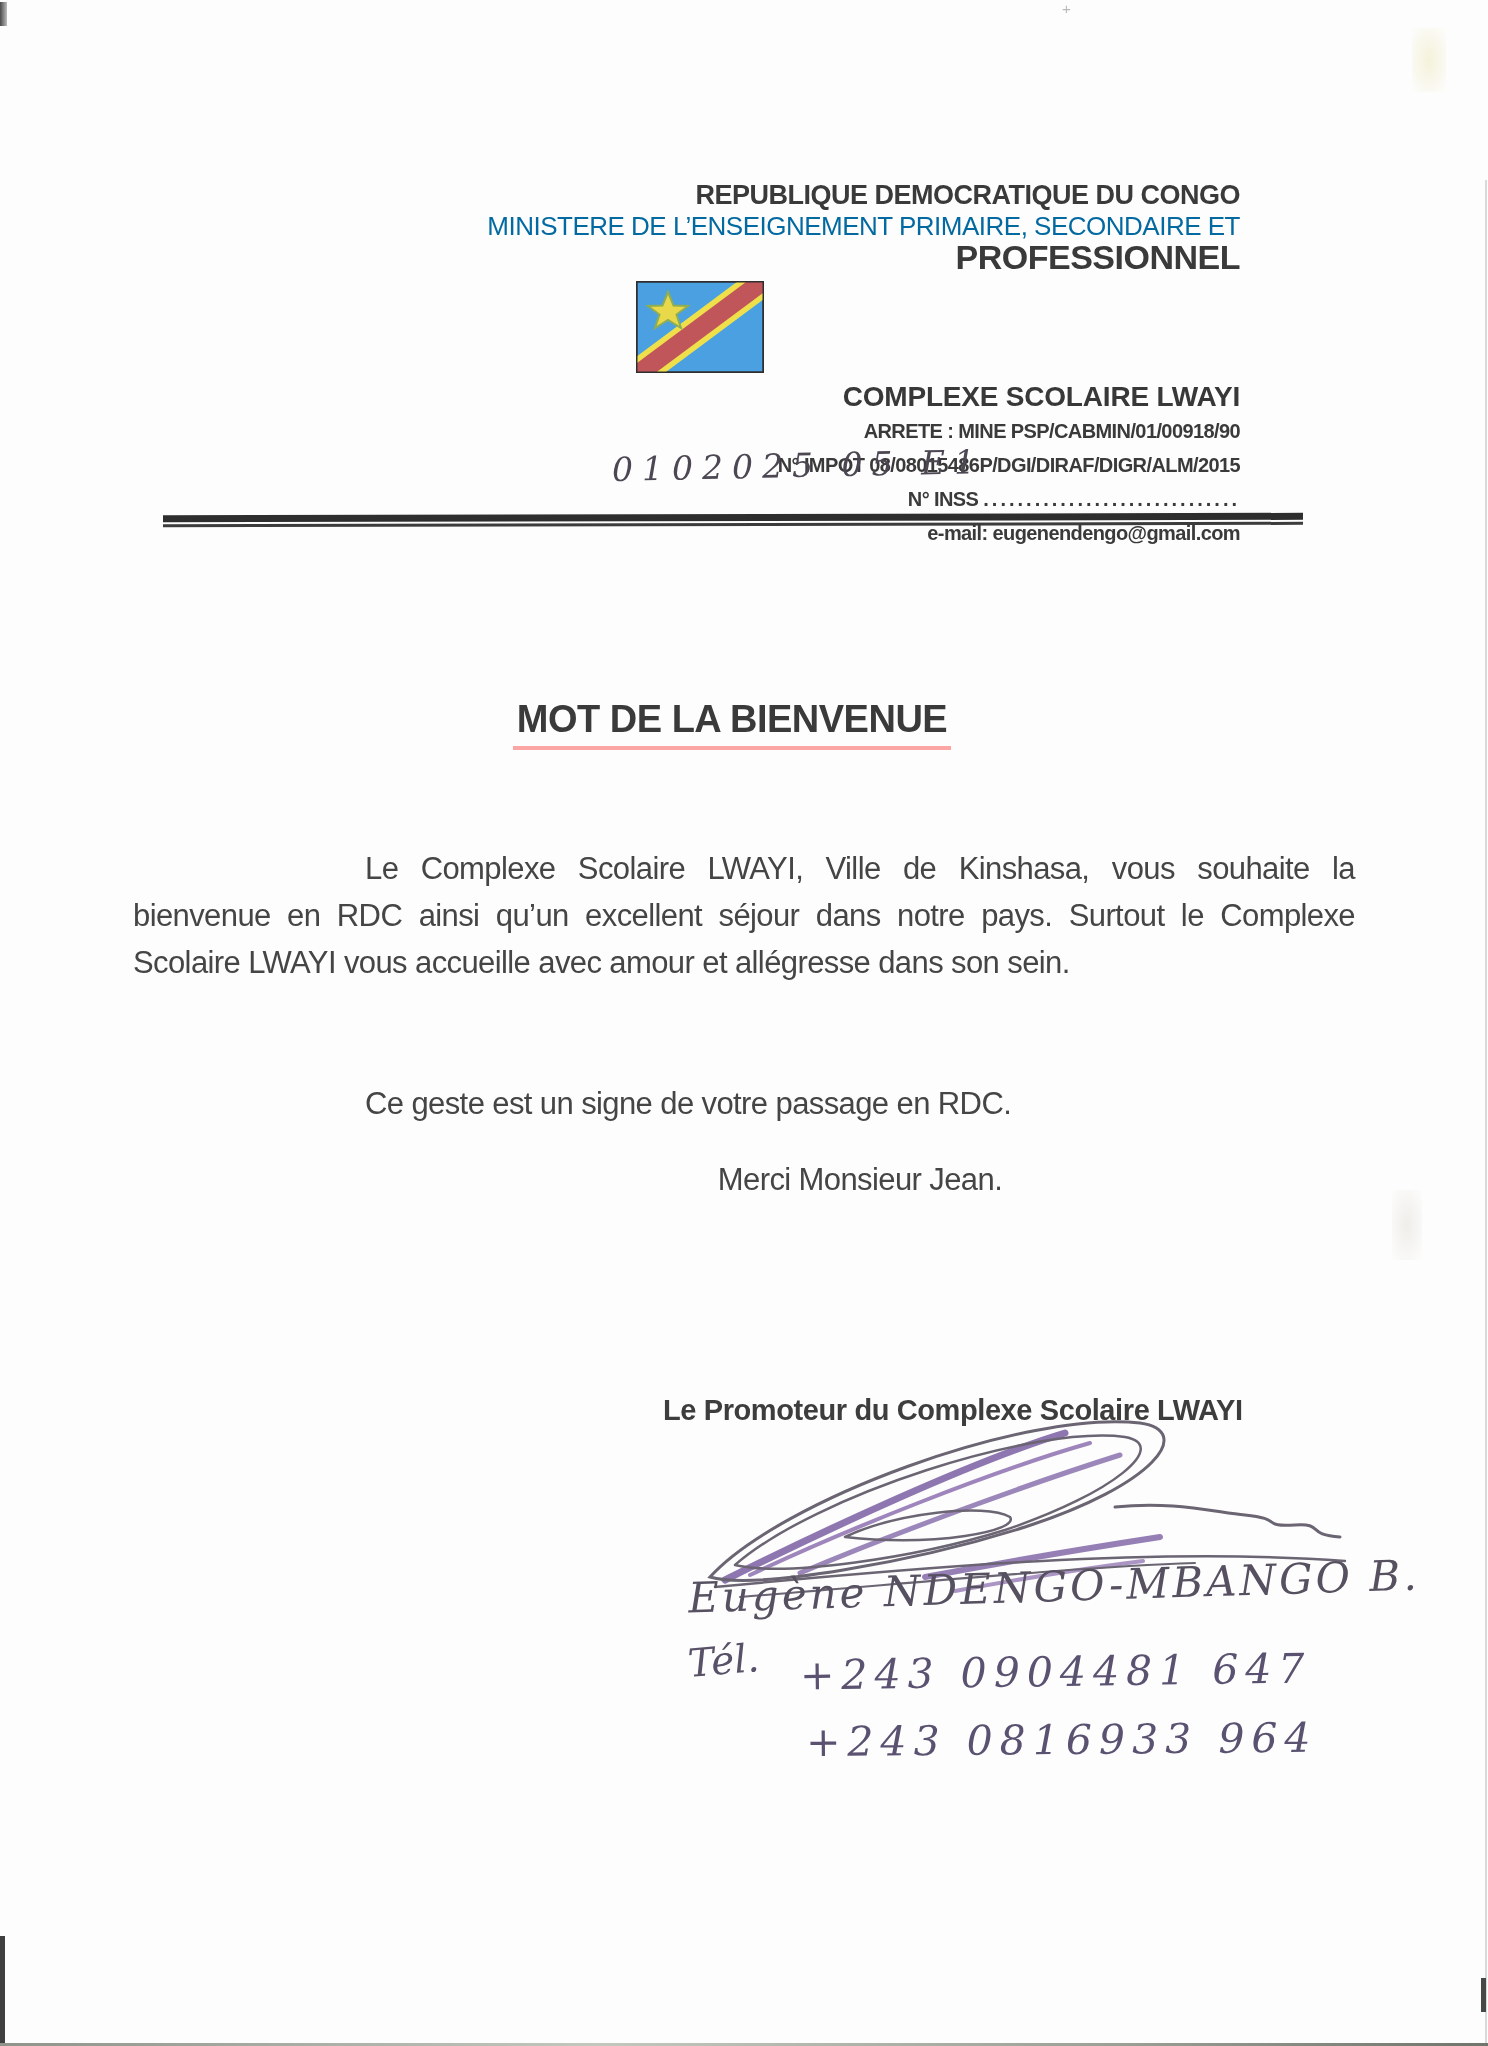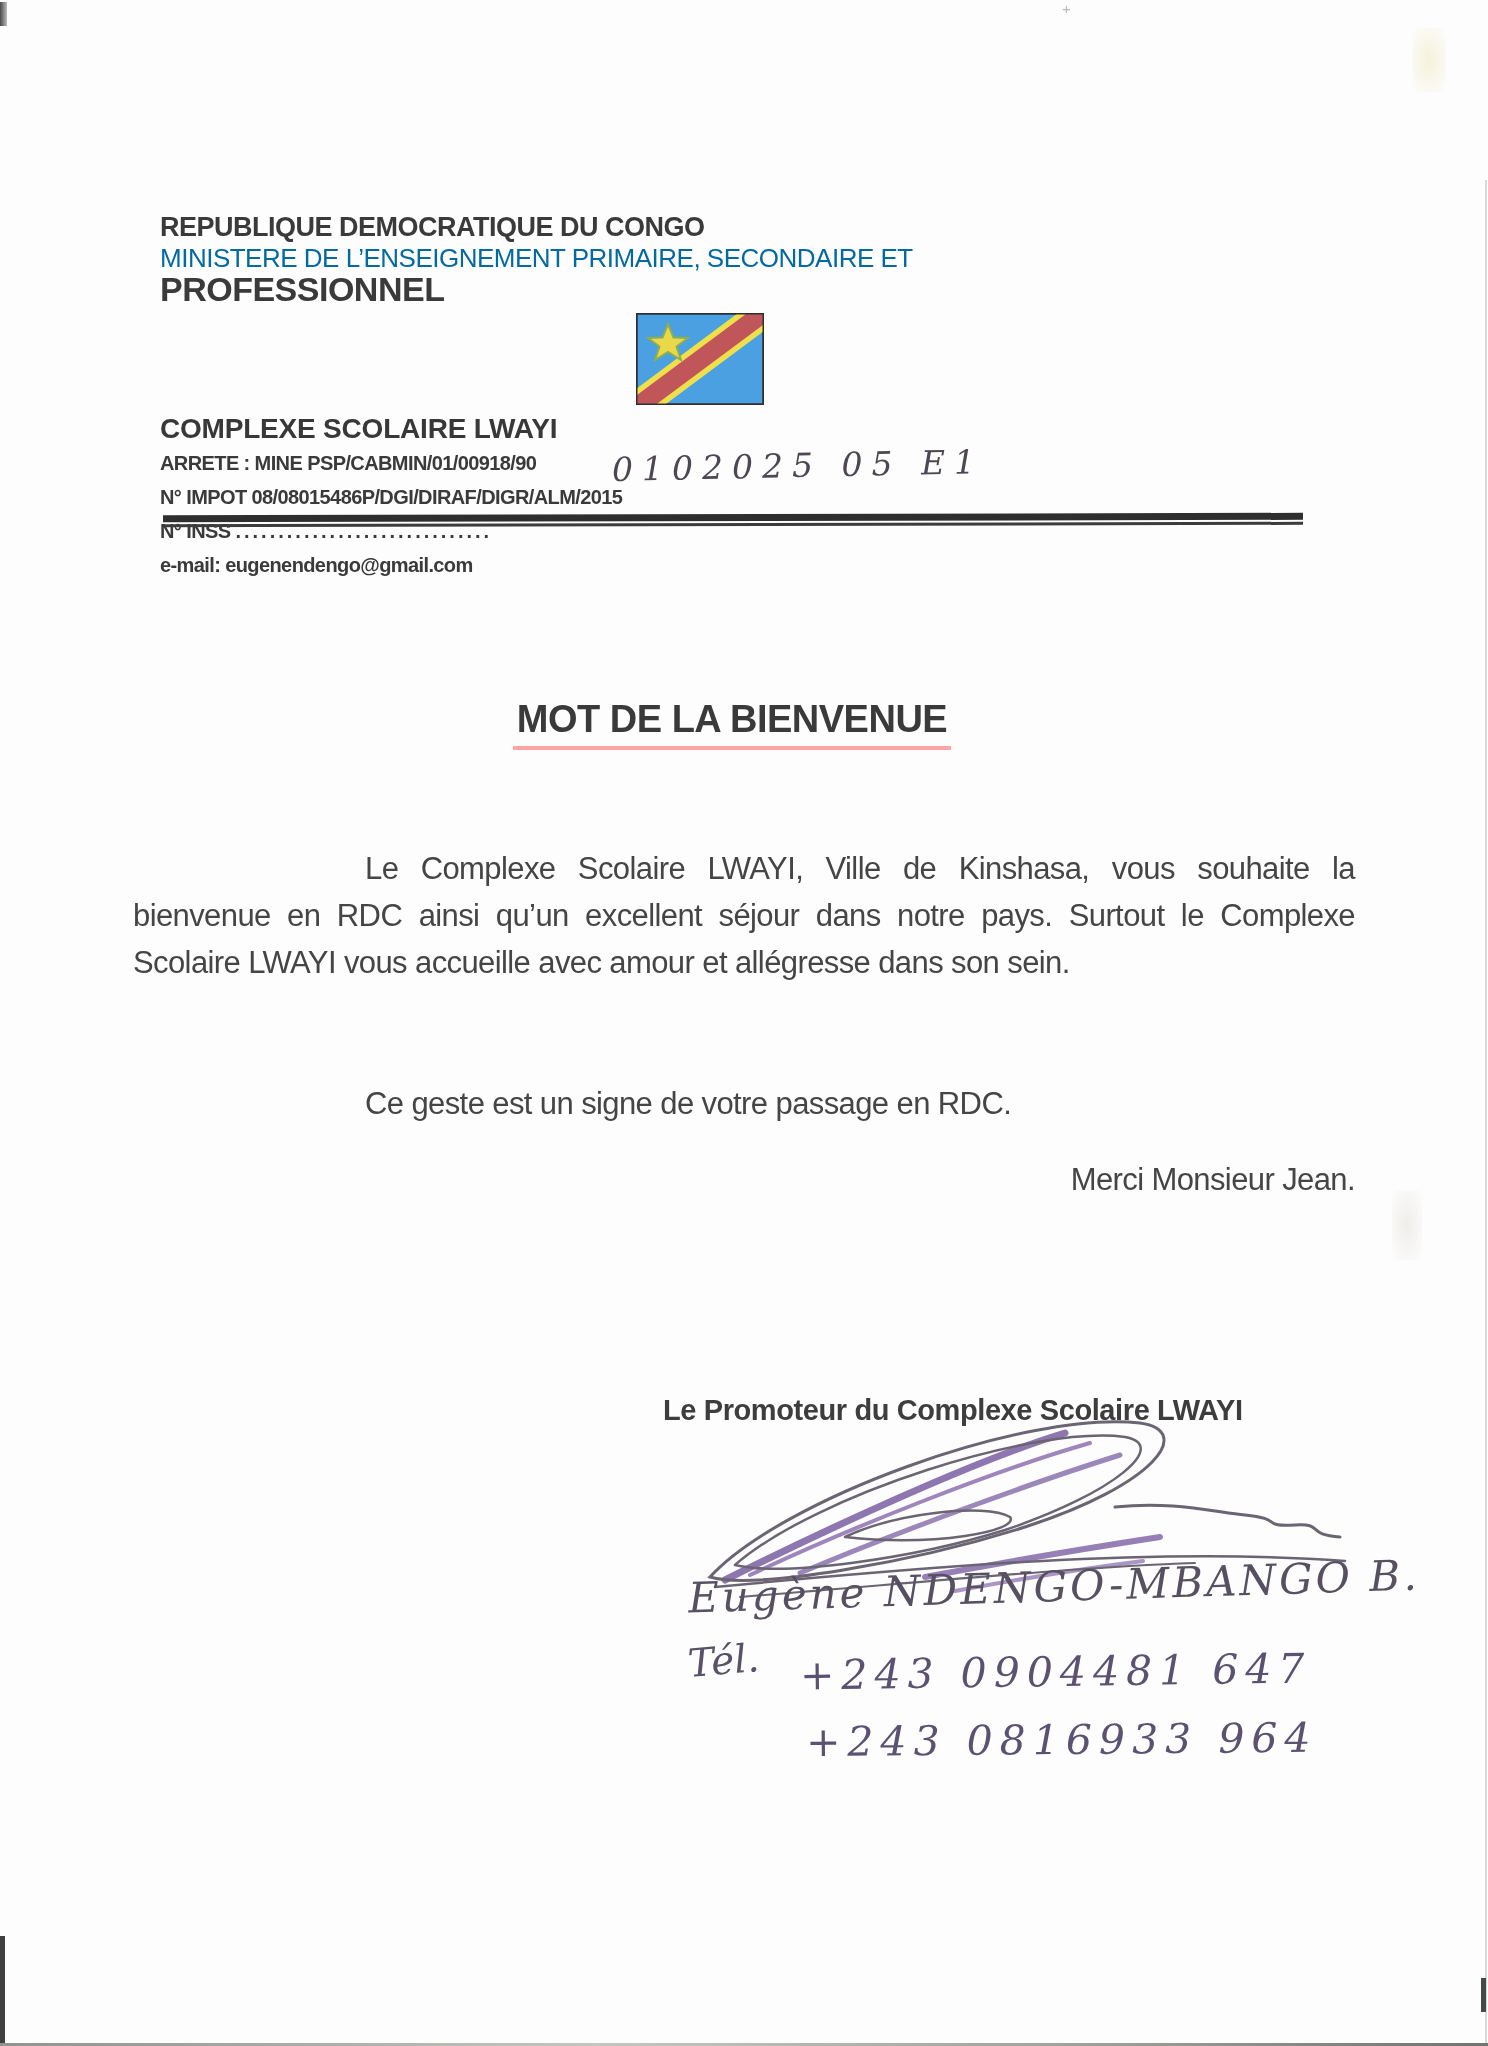--- a/index.html
+++ b/index.html
@@ -8,22 +8,21 @@
     width:1488px;height:2046px;
     background:#fdfdfd;
     margin:0 auto;
     overflow:hidden;
     font-family:"Liberation Sans","DejaVu Sans",sans-serif;
     color:#3d3d3d;
   }
   
   .letterhead{
     position:absolute;left:160px;top:180px;width:1080px;
-    text-align:left;
-    margin-top:32px;
+    text-align:right;
   }
   .lh-l1{font-size:27px;font-weight:bold;letter-spacing:-0.5px;color:#3a3a3a;line-height:31px;}
   .lh-l2{font-size:26px;font-weight:normal;letter-spacing:-0.5px;color:#0369a1;line-height:31px;}
   .lh-l3{font-size:34px;font-weight:bold;letter-spacing:-0.5px;color:#3a3a3a;line-height:31px;}
   .flag-wrap{margin:8px auto 6px auto;width:128px;height:92px;}
   .flag-wrap svg{display:block;}
   .lh-org{font-size:28px;font-weight:bold;letter-spacing:-0.2px;color:#383838;line-height:35px;margin-top:2px;}
   .lh-sub{font-size:20px;font-weight:bold;letter-spacing:-0.6px;color:#3a3a3a;line-height:34px;}
   .inss-row{position:relative;}
   .dots{letter-spacing:3px;font-weight:bold;}
@@ -60,21 +59,21 @@
   
   .bodytext{
     position:absolute;left:133px;width:1222px;
     font-size:31px;line-height:47px;color:#454545;
     letter-spacing:-0.6px;
     text-align:justify;
     margin:0;
   }
   .p1{top:845px;text-indent:232px;}
   .p2{top:1080px;text-indent:232px;text-align:left;}
-  .p3{top:1156px;text-indent:232px;text-align:right;}
+  .p3{top:1156px;text-indent:232px;text-align:center;}
   
   .promoter{
     position:absolute;left:663px;top:1394px;
     font-size:29px;font-weight:bold;color:#3d3d3d;letter-spacing:-0.4px;
     white-space:nowrap;
   }
   .signature-svg{position:absolute;left:595px;top:1415px;}
   .name-hand{
     position:absolute;left:688px;top:1562px;
     font-size:42px;letter-spacing:3px;

